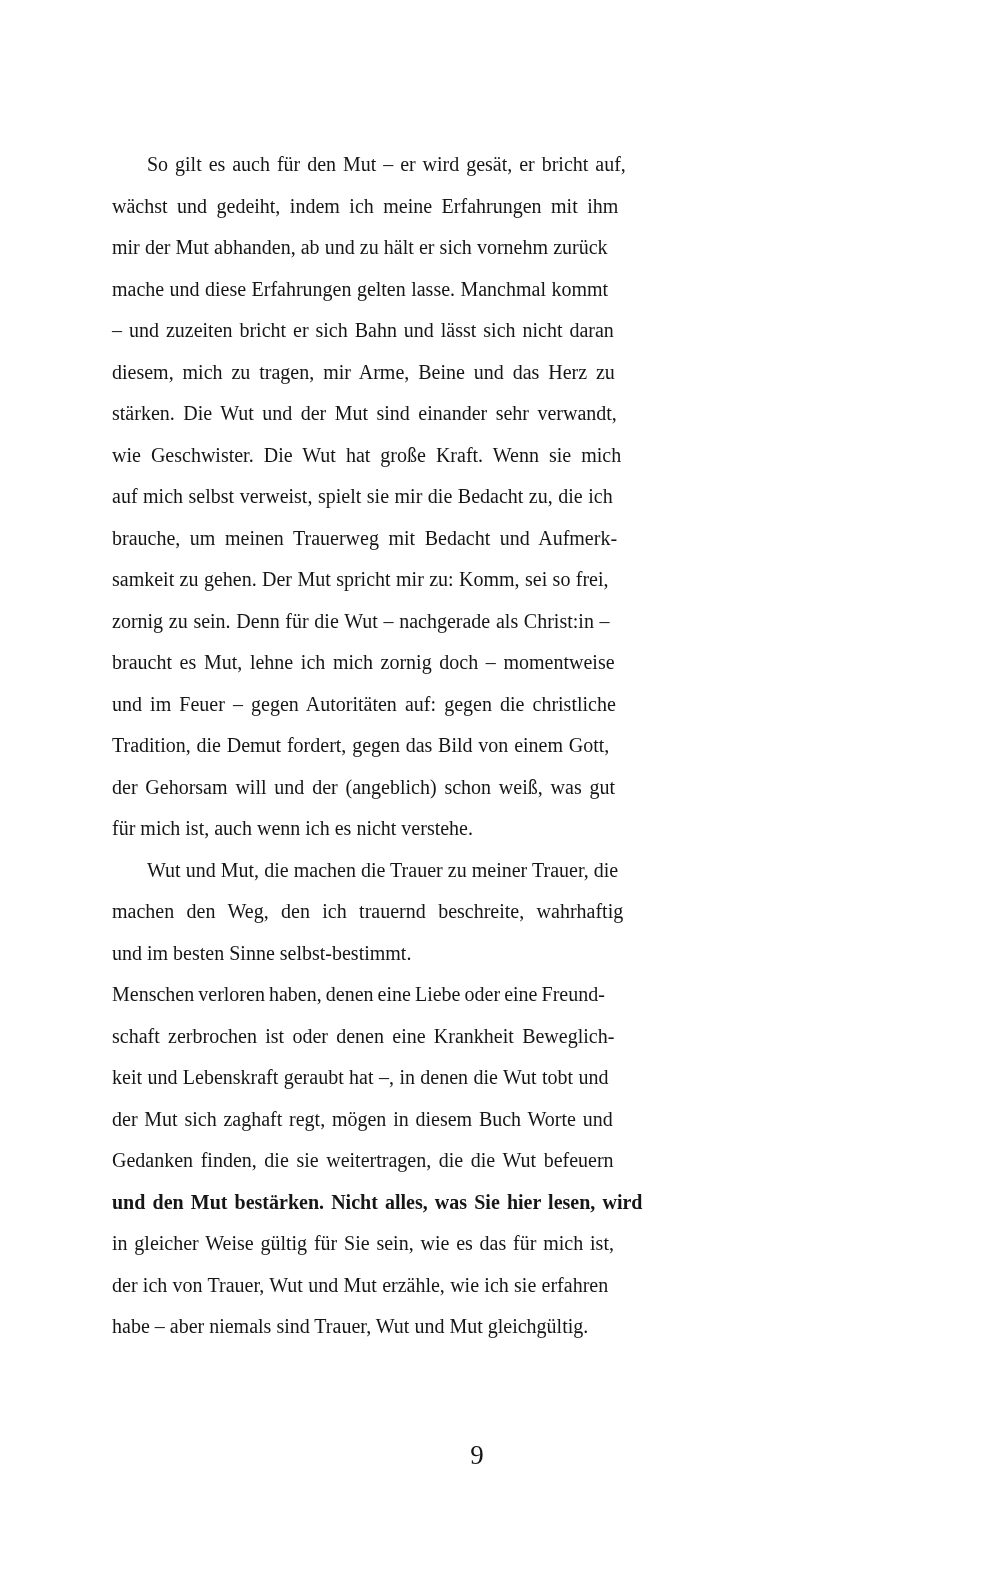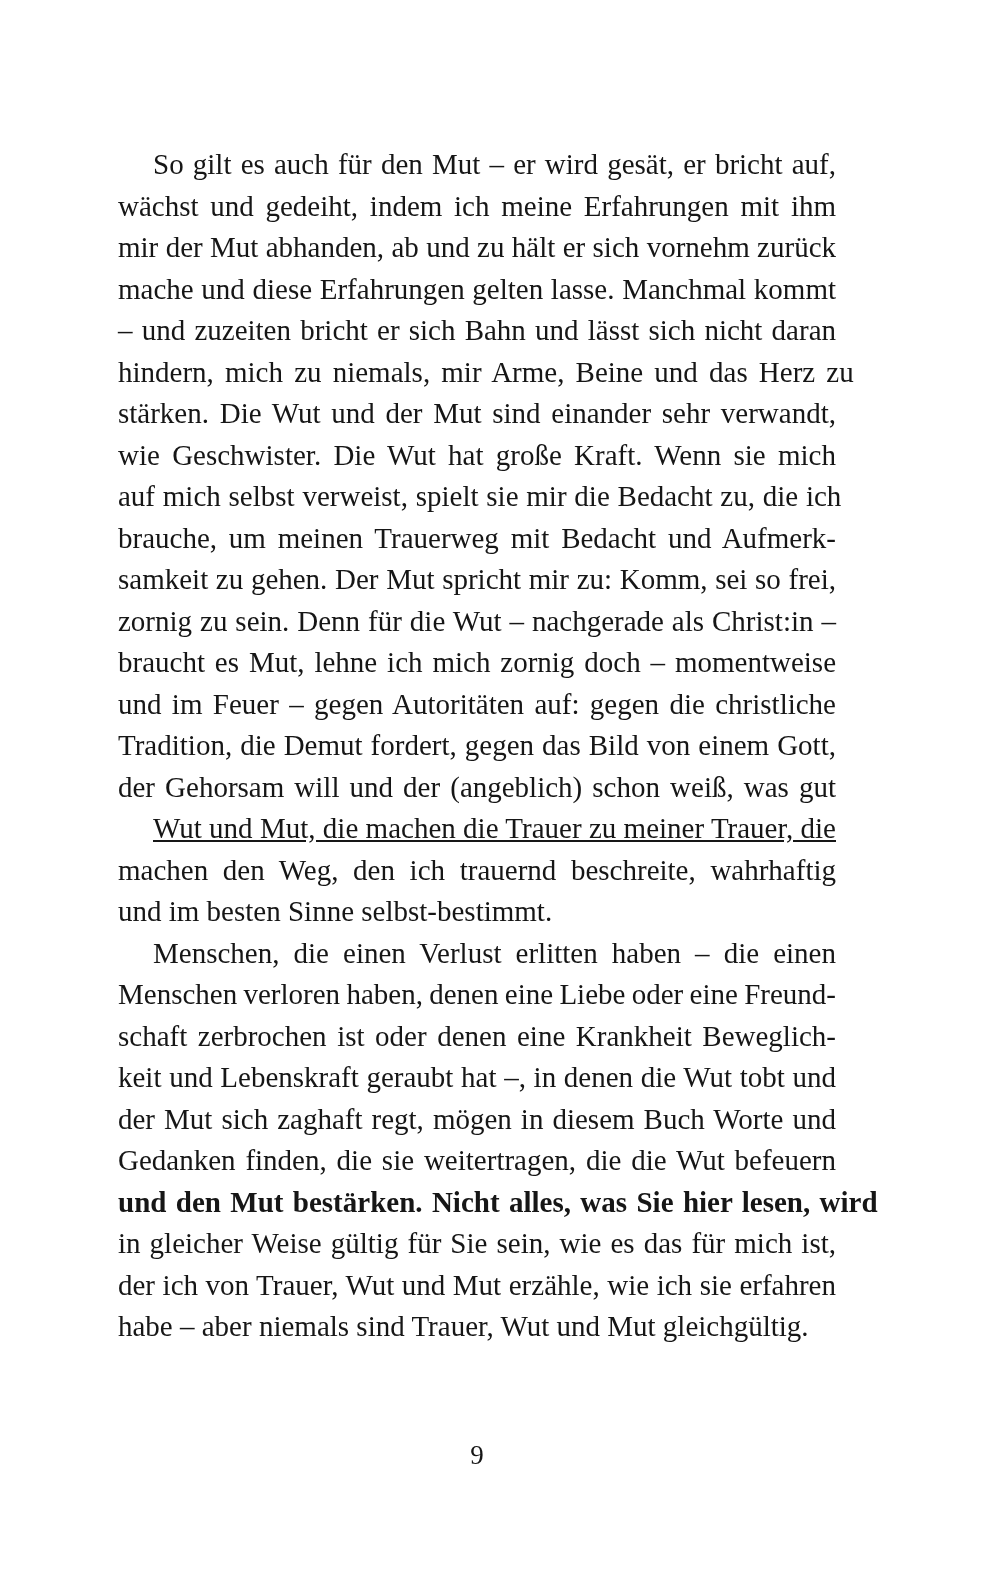--- a/index.html
+++ b/index.html
@@ -11,24 +11,24 @@
     position: relative;
     width: 985px;
     height: 1575px;
     background: #ffffff;
     font-family: "Liberation Serif", "DejaVu Serif", serif;
     color: #161616;
     overflow: hidden;
   }
   .text-block {
     position: absolute;
-    left: 118px;
+    left: 112px;
     top: 144px;
     width: 718px;
-    font-size: 29px;
+    font-size: 20px;
     line-height: 41.5px;
   }
   .paragraph { margin: 0; }
   .line {
     white-space: nowrap;
     height: 41.5px;
   }
   .line.indent {
     padding-left: 35px;
   }
@@ -46,39 +46,39 @@
 <body>
 
 <div class="page">
   <div class="text-block">
       <div class="paragraph">
         <div class="line indent"><span style="word-spacing: 1.92668px;">So gilt es auch für den Mut – er wird gesät, er bricht auf,</span></div>
         <div class="line"><span style="word-spacing: 4.48438px;">wächst und gedeiht, indem ich meine Erfahrungen mit ihm</span></div>
         <div class="line"><span style="word-spacing: 0.116477px;">mir der Mut abhanden, ab und zu hält er sich vornehm zurück</span></div>
         <div class="line"><span style="word-spacing: 0.412946px;">mache und diese Erfahrungen gelten lasse. Manchmal kommt</span></div>
         <div class="line"><span style="word-spacing: 1.9446px;">– und zuzeiten bricht er sich Bahn und lässt sich nicht daran</span></div>
-        <div class="line"><span style="word-spacing: 3.9125px;">hindern, mich zu niemals, mir Arme, Beine und das Herz zu</span></div>
+        <div class="line"><span style="word-spacing: 3.9125px;">diesem, mich zu tragen, mir Arme, Beine und das Herz zu</span></div>
         <div class="line"><span style="word-spacing: 3.45833px;">stärken. Die Wut und der Mut sind einander sehr verwandt,</span></div>
         <div class="line"><span style="word-spacing: 5.02951px;">wie Geschwister. Die Wut hat große Kraft. Wenn sie mich</span></div>
         <div class="line"><span style="word-spacing: 0.528409px;">auf mich selbst verweist, spielt sie mir die Bedacht zu, die ich</span></div>
         <div class="line"><span style="word-spacing: 4.54688px;">brauche, um meinen Trauerweg mit Bedacht und Aufmerk-</span></div>
         <div class="line"><span style="word-spacing: 0.403409px;">samkeit zu gehen. Der Mut spricht mir zu: Komm, sei so frei,</span></div>
         <div class="line"><span style="word-spacing: 0.707386px;">zornig zu sein. Denn für die Wut – nachgerade als Christ:in –</span></div>
         <div class="line"><span style="word-spacing: 2.6441px;">braucht es Mut, lehne ich mich zornig doch – momentweise</span></div>
         <div class="line"><span style="word-spacing: 3.09375px;">und im Feuer – gegen Autoritäten auf: gegen die christliche</span></div>
         <div class="line"><span style="word-spacing: 0.784722px;">Tradition, die Demut fordert, gegen das Bild von einem Gott,</span></div>
         <div class="line"><span style="word-spacing: 2.82292px; margin-top: 37px;">der Gehorsam will und der (angeblich) schon weiß, was gut</span></div>
+        <div class="line last"><span>für mich ist, auch wenn ich es nicht verstehe.</span></div>
       </div>
       <div class="paragraph">
-        <div class="line indent"><span style="word-spacing: 0.0734375px; text-decoration: underline;">Wut und Mut, die machen die Trauer zu meiner Trauer, die</span></div>
+        <div class="line indent"><span style="word-spacing: 0.0734375px;">Wut und Mut, die machen die Trauer zu meiner Trauer, die</span></div>
         <div class="line"><span style="word-spacing: 7.39062px;">machen den Weg, den ich trauernd beschreite, wahrhaftig</span></div>
         <div class="line last"><span>und im besten Sinne selbst-bestimmt.</span></div>
       </div>
       <div class="paragraph">
-        <div class="line indent"><span style="word-spacing: 6.82422px;">Menschen, die einen Verlust erlitten haben – die einen</span></div>
         <div class="line"><span style="word-spacing: -0.9375px; margin-top: 39px;">Menschen verloren haben, denen eine Liebe oder eine Freund-</span></div>
         <div class="line"><span style="word-spacing: 3.29911px;">schaft zerbrochen ist oder denen eine Krankheit Beweglich-</span></div>
         <div class="line"><span style="word-spacing: 0.413352px;">keit und Lebenskraft geraubt hat –, in denen die Wut tobt und</span></div>
         <div class="line"><span style="word-spacing: 1.77812px;">der Mut sich zaghaft regt, mögen in diesem Buch Worte und</span></div>
         <div class="line"><span style="word-spacing: 2.5957px;">Gedanken finden, die sie weitertragen, die die Wut befeuern</span></div>
         <div class="line"><span style="word-spacing: 2.13594px; font-weight: bold;">und den Mut bestärken. Nicht alles, was Sie hier lesen, wird</span></div>
         <div class="line"><span style="word-spacing: 1.81641px;">in gleicher Weise gültig für Sie sein, wie es das für mich ist,</span></div>
         <div class="line"><span style="word-spacing: 0.302557px;">der ich von Trauer, Wut und Mut erzähle, wie ich sie erfahren</span></div>
         <div class="line last"><span>habe – aber niemals sind Trauer, Wut und Mut gleichgültig.</span></div>
       </div>

